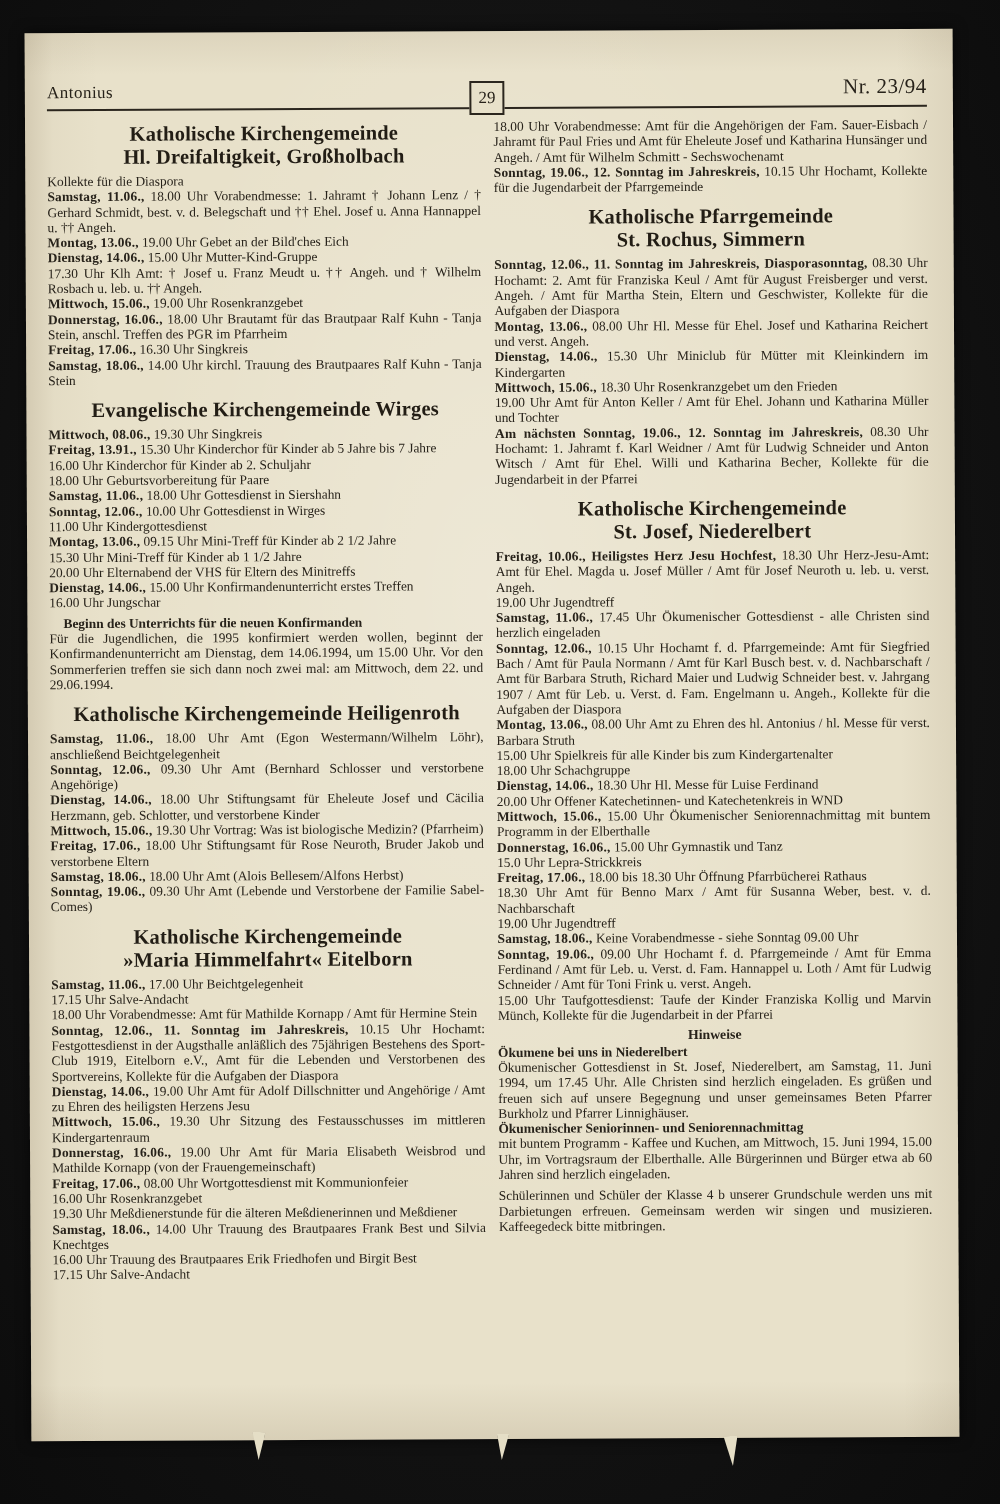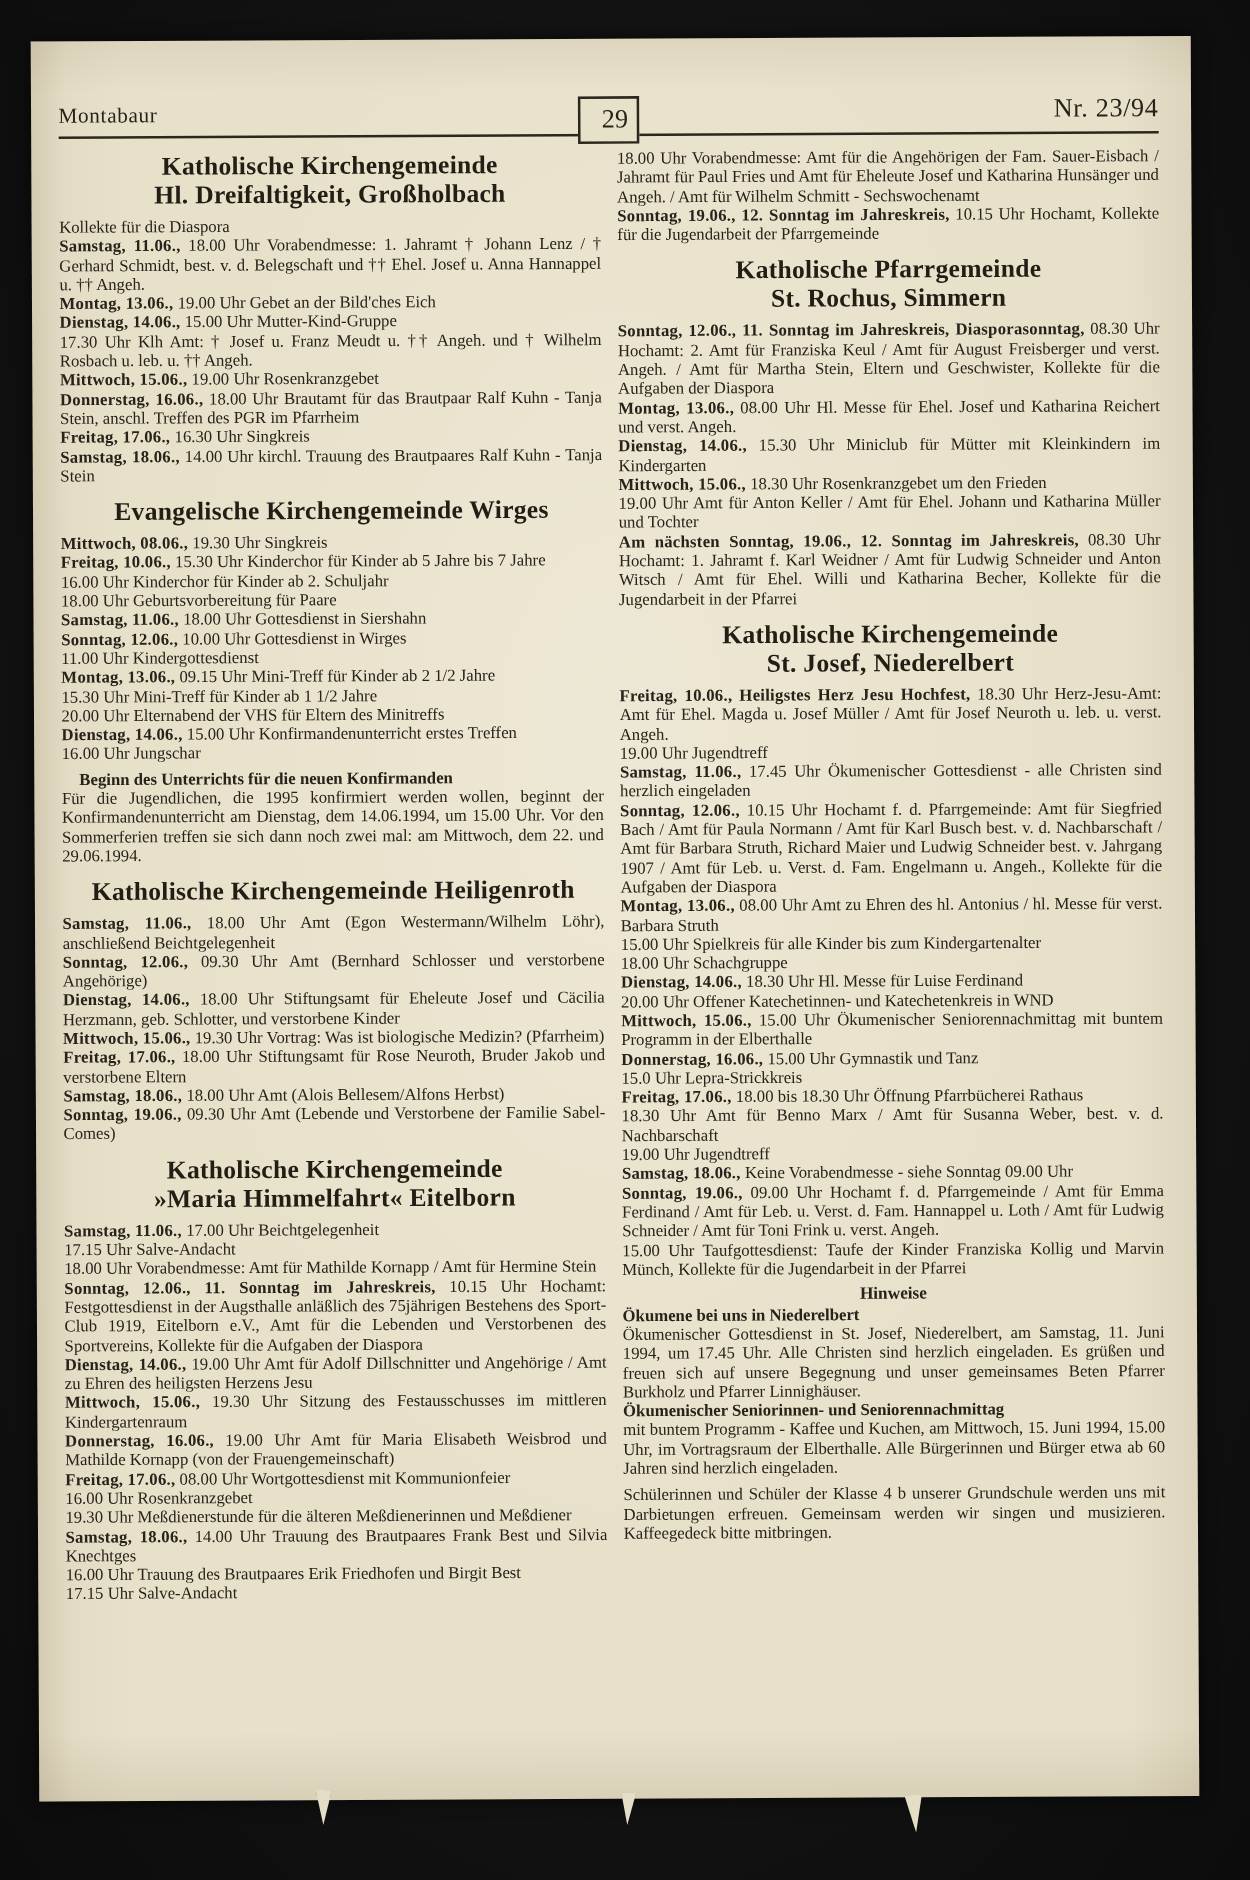--- a/index.html
+++ b/index.html
@@ -31,21 +31,21 @@
 
   #content{position:absolute;left:22px;top:28px;right:26px;bottom:10px;}
 
   
   #pageheader{position:relative;height:48px;border-bottom:2px solid #2b261e;margin-bottom:2px;}
   .hdr-loc{position:absolute;left:0;bottom:6px;font-size:17px;letter-spacing:0.5px;}
   .hdr-issue{position:absolute;right:0;bottom:6px;font-size:21px;letter-spacing:0.5px;}
   .hdr-pagebox{
     position:absolute;left:50%;bottom:-8px;transform:translateX(-50%);
     border:2px solid #2b261e;background:#e8e1ca;
-    font-size:21px;line-height:1;padding:6px 7px 7px 17px;z-index:2;
+    font-size:17px;line-height:1;padding:6px 7px 7px 7px;z-index:2;
   }
 
   
   #cols{display:flex;gap:13px;margin-top:10px;}
   .col{width:50%;}
 
   .section{margin:0;}
   .sec-title{
     text-align:center;font-weight:bold;font-size:20.5px;line-height:23px;
     margin:11px 0 5px 0;letter-spacing:0.2px;color:#221d15;
@@ -60,21 +60,21 @@
   p.para{margin:0;font-size:13.4px;line-height:15.3px;text-align:justify;}
   p.para-gap{margin-top:6px;}
   p.center-bold{margin:5px 0 1px 0;font-size:13.8px;line-height:15.5px;font-weight:bold;text-align:center;}
 </style>
 </head>
 <body>
 
 <div id="paper">
   <div id="content">
     <div id="pageheader">
-      <span class="hdr-loc">Montabaur</span>
+      <span class="hdr-loc">Antonius</span>
       <span class="hdr-pagebox">29</span>
       <span class="hdr-issue">Nr. 23/94</span>
     </div>
     <div id="cols">
       <div class="col" id="col-left">
           <div class="section">
             <div class="sec-title">
               <span class="tline">Katholische Kirchengemeinde</span>
               <span class="tline">Hl. Dreifaltigkeit, Großholbach</span>
             </div>
@@ -86,21 +86,21 @@
             <p class="entry"><b>Mittwoch, 15.06.,</b> 19.00 Uhr Rosenkranzgebet</p>
             <p class="entry"><b>Donnerstag, 16.06.,</b> 18.00 Uhr Brautamt für das Brautpaar Ralf Kuhn - Tanja Stein, anschl. Treffen des PGR im Pfarrheim</p>
             <p class="entry"><b>Freitag, 17.06.,</b> 16.30 Uhr Singkreis</p>
             <p class="entry"><b>Samstag, 18.06.,</b> 14.00 Uhr kirchl. Trauung des Brautpaares Ralf Kuhn - Tanja Stein</p>
           </div>
           <div class="section">
             <div class="sec-title">
               <span class="tline">Evangelische Kirchengemeinde Wirges</span>
             </div>
             <p class="entry"><b>Mittwoch, 08.06.,</b> 19.30 Uhr Singkreis</p>
-            <p class="entry"><b>Freitag, 10.06.,</b> 15.30 Uhr Kinderchor für Kinder ab 5 Jahre bis 7 Jahre</p>
+            <p class="entry"><b>Freitag, 13.91.,</b> 15.30 Uhr Kinderchor für Kinder ab 5 Jahre bis 7 Jahre</p>
             <p class="entry">16.00 Uhr Kinderchor für Kinder ab 2. Schuljahr</p>
             <p class="entry">18.00 Uhr Geburtsvorbereitung für Paare</p>
             <p class="entry"><b>Samstag, 11.06.,</b> 18.00 Uhr Gottesdienst in Siershahn</p>
             <p class="entry"><b>Sonntag, 12.06.,</b> 10.00 Uhr Gottesdienst in Wirges</p>
             <p class="entry">11.00 Uhr Kindergottesdienst</p>
             <p class="entry"><b>Montag, 13.06.,</b> 09.15 Uhr Mini-Treff für Kinder ab 2 1/2 Jahre</p>
             <p class="entry">15.30 Uhr Mini-Treff für Kinder ab 1 1/2 Jahre</p>
             <p class="entry">20.00 Uhr Elternabend der VHS für Eltern des Minitreffs</p>
             <p class="entry"><b>Dienstag, 14.06.,</b> 15.00 Uhr Konfirmandenunterricht erstes Treffen</p>
             <p class="entry">16.00 Uhr Jungschar</p>

